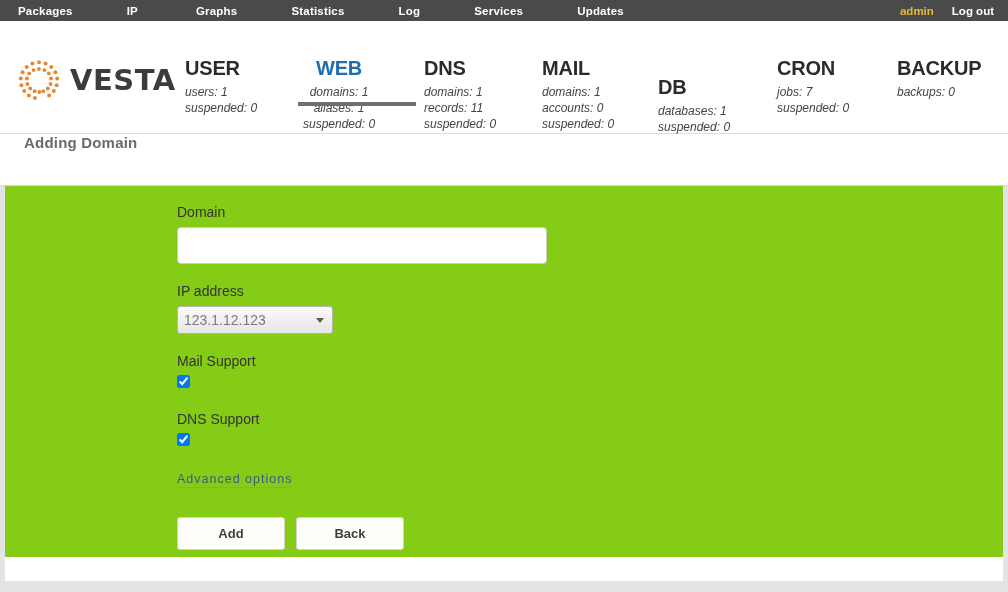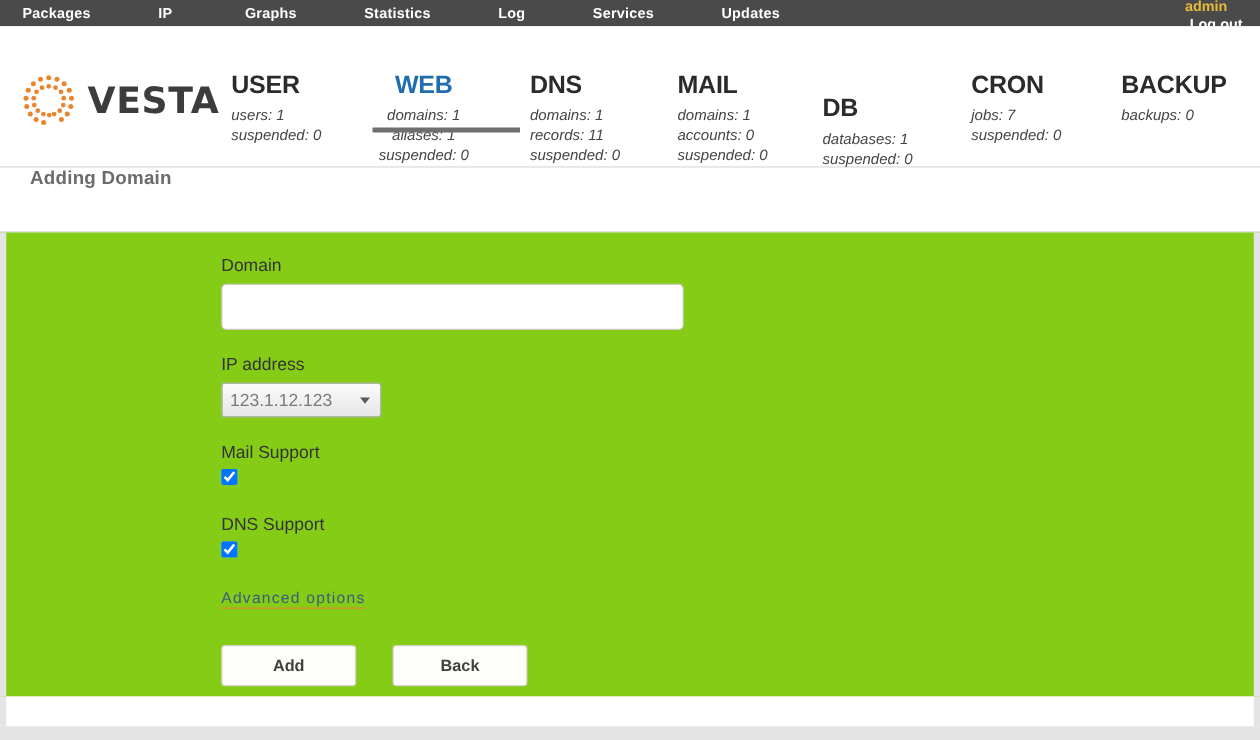--- a/index.html
+++ b/index.html
@@ -40,21 +40,20 @@
   }
   #topmenu .tm-item:nth-child(2) { margin-right: 58px; }
   #topright {
     position: absolute;
     right: 14px;
     top: 0;
     height: 21px;
     display: flex;
     align-items: center;
     gap: 2px;
-    flex-direction: column;
   }
   #topright .user {
     color: #e8b93b;
     font-size: 11.5px;
     font-weight: bold;
   }
   #topright .logout {
     color: #ffffff;
     font-size: 11.5px;
     font-weight: bold;
@@ -180,21 +179,21 @@
     padding: 0 8px;
     font-family: "Liberation Sans", sans-serif;
     outline: none;
   }
 
   .select-wrap {
     position: relative;
     display: inline-block;
   }
   select.sel-input {
-    width: 128px;
+    width: 156px;
     height: 28px;
     box-sizing: border-box;
     border: 1px solid #b4b4b4;
     border-radius: 3px;
     background: linear-gradient(#fbfbfb, #e6e6e6);
     font-size: 14px;
     color: #7a7a7a;
     padding-left: 6px;
     font-family: "Liberation Sans", sans-serif;
     -webkit-appearance: none;
@@ -234,21 +233,21 @@
     letter-spacing: 1px;
     text-decoration: none;
     border-bottom: 1px solid #e08a2e;
     padding-bottom: 1px;
     cursor: pointer;
   }
 
   #buttons {
     margin-top: 29px;
     display: flex;
-    gap: 29px;
+    gap: 11px;
   }
   button.btn {
     width: 108px;
     height: 33px;
     background: #fdfdfa;
     border: 1px solid #d5d3c8;
     border-radius: 3px;
     font-size: 13px;
     font-weight: bold;
     color: #3f3f3f;

